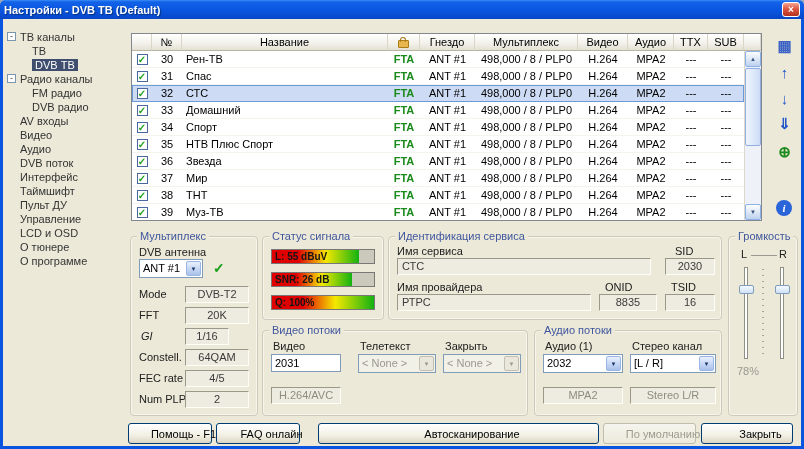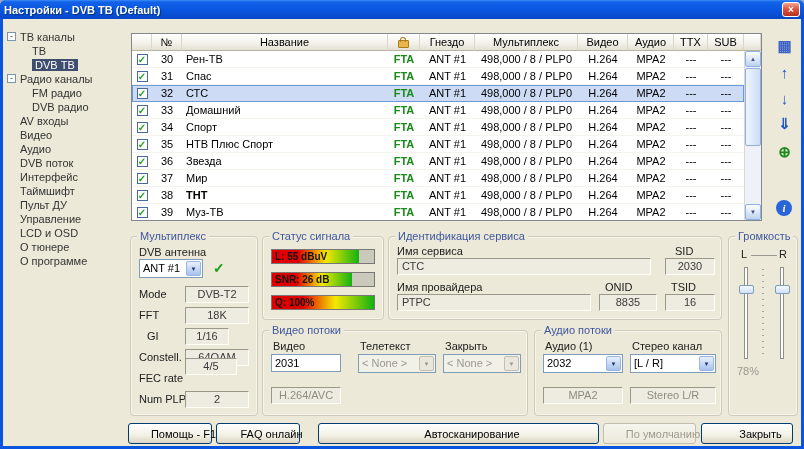--- a/index.html
+++ b/index.html
@@ -254,21 +254,21 @@
           <div class="td c" style="width: 50px;">H.264</div>
           <div class="td c" style="width: 46px;">MPA2</div>
           <div class="td c" style="width: 34px;">---</div>
           <div class="td c" style="width: 36px;">---</div>
         </div>
         <div class="trow">
           <div class="td c" style="width: 20px;">
             <span class="check">✓</span>
           </div>
           <div class="td c" style="width: 30px;">38</div>
-          <div class="td l" style="width: 206px; font-weight: bold;">ТНТ</div>
+          <div class="td l" style="width: 206px;">ТНТ</div>
           <div class="td c fta" style="width: 32px;">FTA</div>
           <div class="td c" style="width: 55px;">ANT #1</div>
           <div class="td c" style="width: 103px;">498,000 / 8 / PLP0</div>
           <div class="td c" style="width: 50px;">H.264</div>
           <div class="td c" style="width: 46px;">MPA2</div>
           <div class="td c" style="width: 34px;">---</div>
           <div class="td c" style="width: 36px;">---</div>
         </div>
         <div class="trow">
           <div class="td c" style="width: 20px;">
@@ -299,27 +299,27 @@
     <span class="lbl" style="left:8px;top:9px">DVB антенна</span>
     <div class="combo" style="left:8px;top:22px;width:64px">
       <span class="ctext">ANT #1</span>
       <span class="carrow">▼</span>
     </div>
     <span class="apply" style="left:82px;top:23px">✓</span>
     <div class="mux-params">
         <div class="lbl" style="left: 8px; top: 51px;">Mode</div>
         <div class="ro" style="left: 54px; top: 49px; width: 64px;">DVB-T2</div>
         <div class="lbl" style="left: 8px; top: 72px;">FFT</div>
-        <div class="ro" style="left: 54px; top: 70px; width: 64px;">18K</div>
-        <div class="lbl" style="left: 16px; top: 93px;">GI</div>
+        <div class="ro" style="left: 54px; top: 70px; width: 64px;">20K</div>
+        <div class="lbl" style="left: 10px; top: 93px; font-style: italic;">GI</div>
         <div class="ro" style="left: 54px; top: 91px; width: 44px;">1/16</div>
         <div class="lbl" style="left: 8px; top: 114px;">Constell.</div>
         <div class="ro" style="left: 54px; top: 112px; width: 64px;">64QAM</div>
         <div class="lbl" style="left: 8px; top: 135px;">FEC rate</div>
-        <div class="ro" style="left: 54px; top: 121px; width: 52px;">4/5</div>
+        <div class="ro" style="left: 54px; top: 133px; width: 64px;">4/5</div>
         <div class="lbl" style="left: 8px; top: 156px;">Num PLP</div>
         <div class="ro" style="left: 54px; top: 154px; width: 64px;">2</div>
       </div>
   </div>
 
   <div class="group" style="left:262px;top:236px;width:122px;height:84px">
     <span class="gtitle">Статус сигнала</span>
     <div class="sig-bars">
         <div class="sbar" style="top: 12px;">
           <div class="fill" style="width: 85%;"></div>

